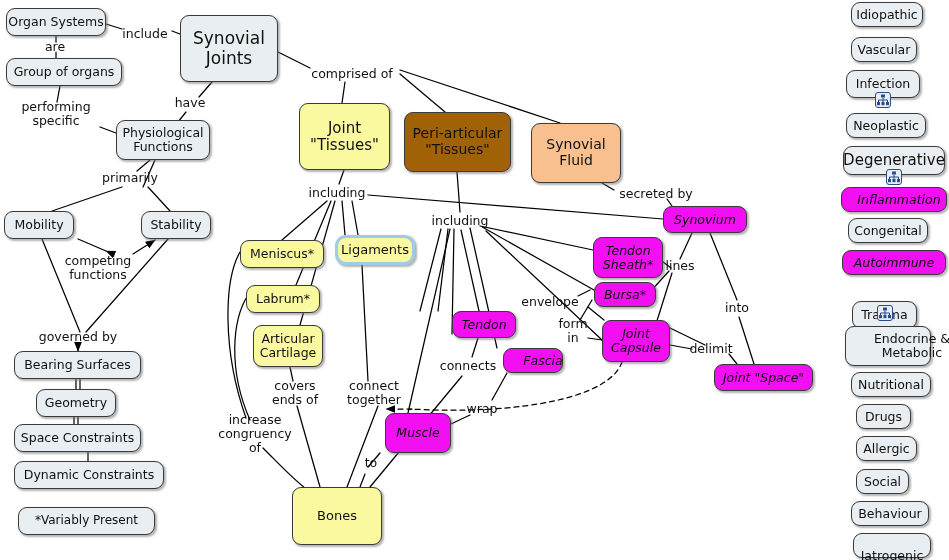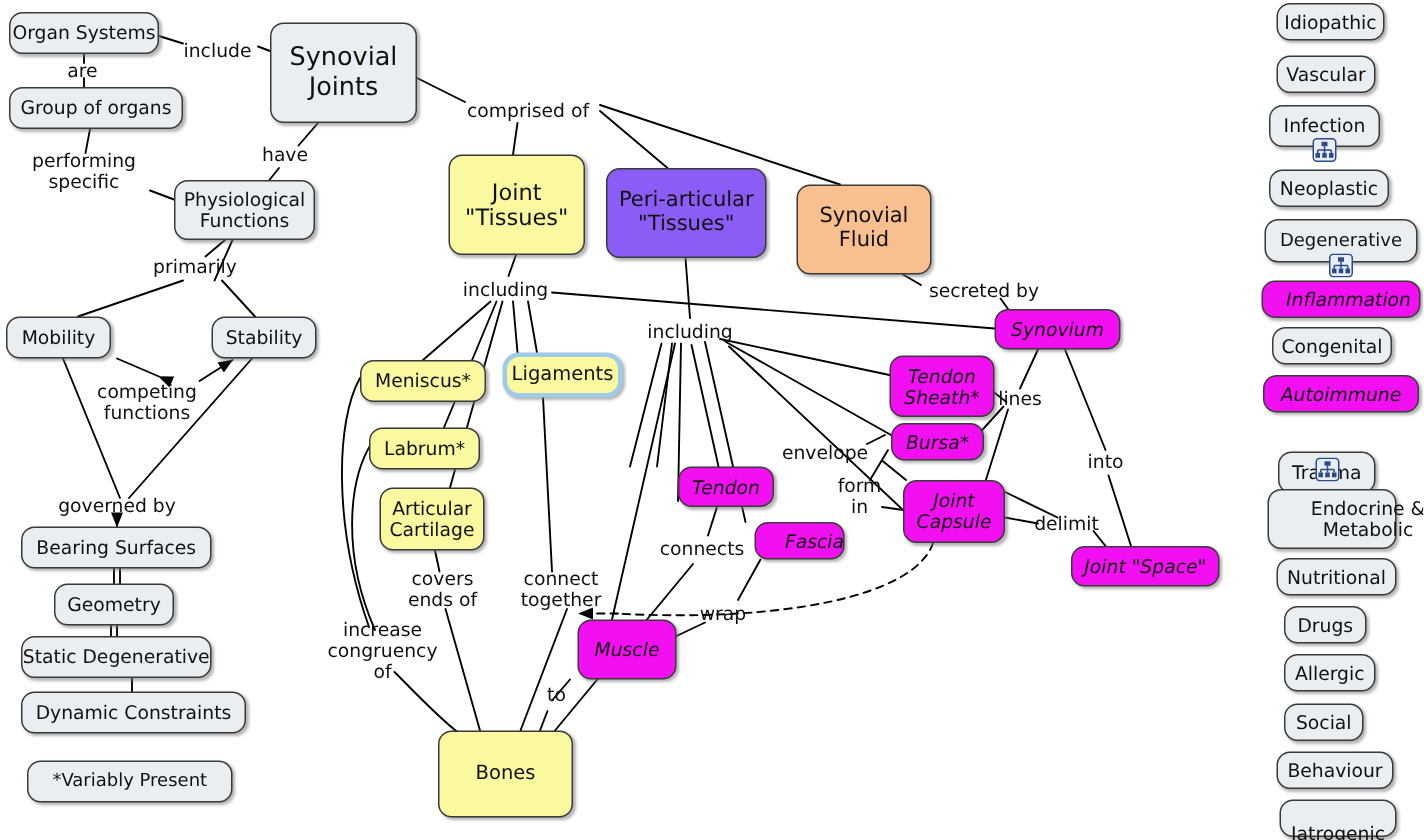--- a/index.html
+++ b/index.html
@@ -7,21 +7,21 @@
   #canvas{position:relative;width:949px;height:560px;background:#fff;overflow:hidden;}
   #edges{position:absolute;left:0;top:0;width:949px;height:560px;pointer-events:none;}
 
   .node{position:absolute;box-sizing:border-box;display:flex;align-items:center;justify-content:center;
         text-align:center;border-radius:9px;border:1px solid #3a3a3a;line-height:1.12;
         box-shadow:1.5px 1.5px 2px rgba(120,120,120,.55);}
   .node span{display:block;padding:0 3px;}
 
   .n-grey{background:#e8eef2;color:#111;}
   .n-yellow{background:#fbf9a0;color:#111;}
-  .n-blue{background:#8b5cf6;color:#111;}
+  .n-blue{background:#a16207;color:#111;}
   .n-orange{background:#f8c08e;color:#111;}
   .n-magenta{background:#f210f2;color:#111;font-style:italic;}
   .n-selected{border:3px solid #9ecbe8;border-radius:11px;}
   .n-red{border:2px solid #ff2020;border-radius:11px;}
 
   .sidebar-node{position:absolute;box-sizing:border-box;display:flex;align-items:center;justify-content:center;
        text-align:center;border-radius:9px;border:1px solid #3a3a3a;line-height:1.12;
        box-shadow:1.5px 1.5px 2px rgba(120,120,120,.55);}
 
   .lbl{position:absolute;color:#111;white-space:pre;line-height:1.12;text-align:center;
@@ -165,21 +165,21 @@
       <div class="node n-grey" style="left: 141px; top: 211px; width: 70px; height: 28px; font-size: 12.5px;">
         <span style="white-space: pre;">Stability</span>
       </div>
       <div class="node n-grey" style="left: 14px; top: 351px; width: 127px; height: 28px; font-size: 12.5px;">
         <span style="white-space: pre;">Bearing Surfaces</span>
       </div>
       <div class="node n-grey" style="left: 36px; top: 389px; width: 80px; height: 28px; font-size: 12.5px;">
         <span style="white-space: pre;">Geometry</span>
       </div>
       <div class="node n-grey" style="left: 14px; top: 424px; width: 127px; height: 28px; font-size: 12.5px;">
-        <span style="white-space: pre;">Static Degenerative</span>
+        <span style="white-space: pre;">Space Constraints</span>
       </div>
       <div class="node n-grey" style="left: 14px; top: 461px; width: 150px; height: 28px; font-size: 12.5px;">
         <span style="white-space: pre;">Dynamic Constraints</span>
       </div>
       <div class="node n-grey" style="left: 18px; top: 507px; width: 137px; height: 28px; font-size: 12px;">
         <span style="white-space: pre;">*Variably Present</span>
       </div>
       <div class="node n-yellow" style="left: 299px; top: 103px; width: 91px; height: 67px; font-size: 15px;">
         <span style="white-space: pre;">Joint
 "Tissues"</span>
@@ -280,21 +280,21 @@
           <rect x="0.5" y="0.5" width="15" height="15" rx="2.5" fill="#e9eef6" stroke="#2b4c8c"></rect>
           <rect x="6" y="2.5" width="4" height="3" fill="#2b4c8c"></rect>
           <path d="M8 5.5 L8 8 M3.5 8 L12.5 8 M3.5 8 L3.5 10 M8 8 L8 10 M12.5 8 L12.5 10" stroke="#2b4c8c" fill="none" stroke-width="1"></path>
           <rect x="2" y="10" width="3" height="3.2" fill="#2b4c8c"></rect>
           <rect x="6.5" y="10" width="3" height="3.2" fill="#2b4c8c"></rect>
           <rect x="11" y="10" width="3" height="3.2" fill="#2b4c8c"></rect>
         </svg></div>
       <div class="sidebar-node n-grey" style="left: 846px; top: 113px; width: 80px; height: 25px; font-size: 12.5px;">
         <span style="white-space: pre;">Neoplastic</span>
       </div>
-      <div class="sidebar-node n-grey n-red" style="left: 843px; top: 146px; width: 102px; height: 29px; font-size: 12px;">
+      <div class="sidebar-node n-grey n-red" style="left: 843px; top: 146px; width: 102px; height: 29px; font-size: 15px;">
         <span style="white-space: pre;">Degenerative</span>
       </div>
       <div class="submap-icon" style="left: 894px; top: 169px;"><svg viewBox="0 0 16 16" width="17" height="16">
           <rect x="0.5" y="0.5" width="15" height="15" rx="2.5" fill="#e9eef6" stroke="#2b4c8c"></rect>
           <rect x="6" y="2.5" width="4" height="3" fill="#2b4c8c"></rect>
           <path d="M8 5.5 L8 8 M3.5 8 L12.5 8 M3.5 8 L3.5 10 M8 8 L8 10 M12.5 8 L12.5 10" stroke="#2b4c8c" fill="none" stroke-width="1"></path>
           <rect x="2" y="10" width="3" height="3.2" fill="#2b4c8c"></rect>
           <rect x="6.5" y="10" width="3" height="3.2" fill="#2b4c8c"></rect>
           <rect x="11" y="10" width="3" height="3.2" fill="#2b4c8c"></rect>
         </svg></div>

